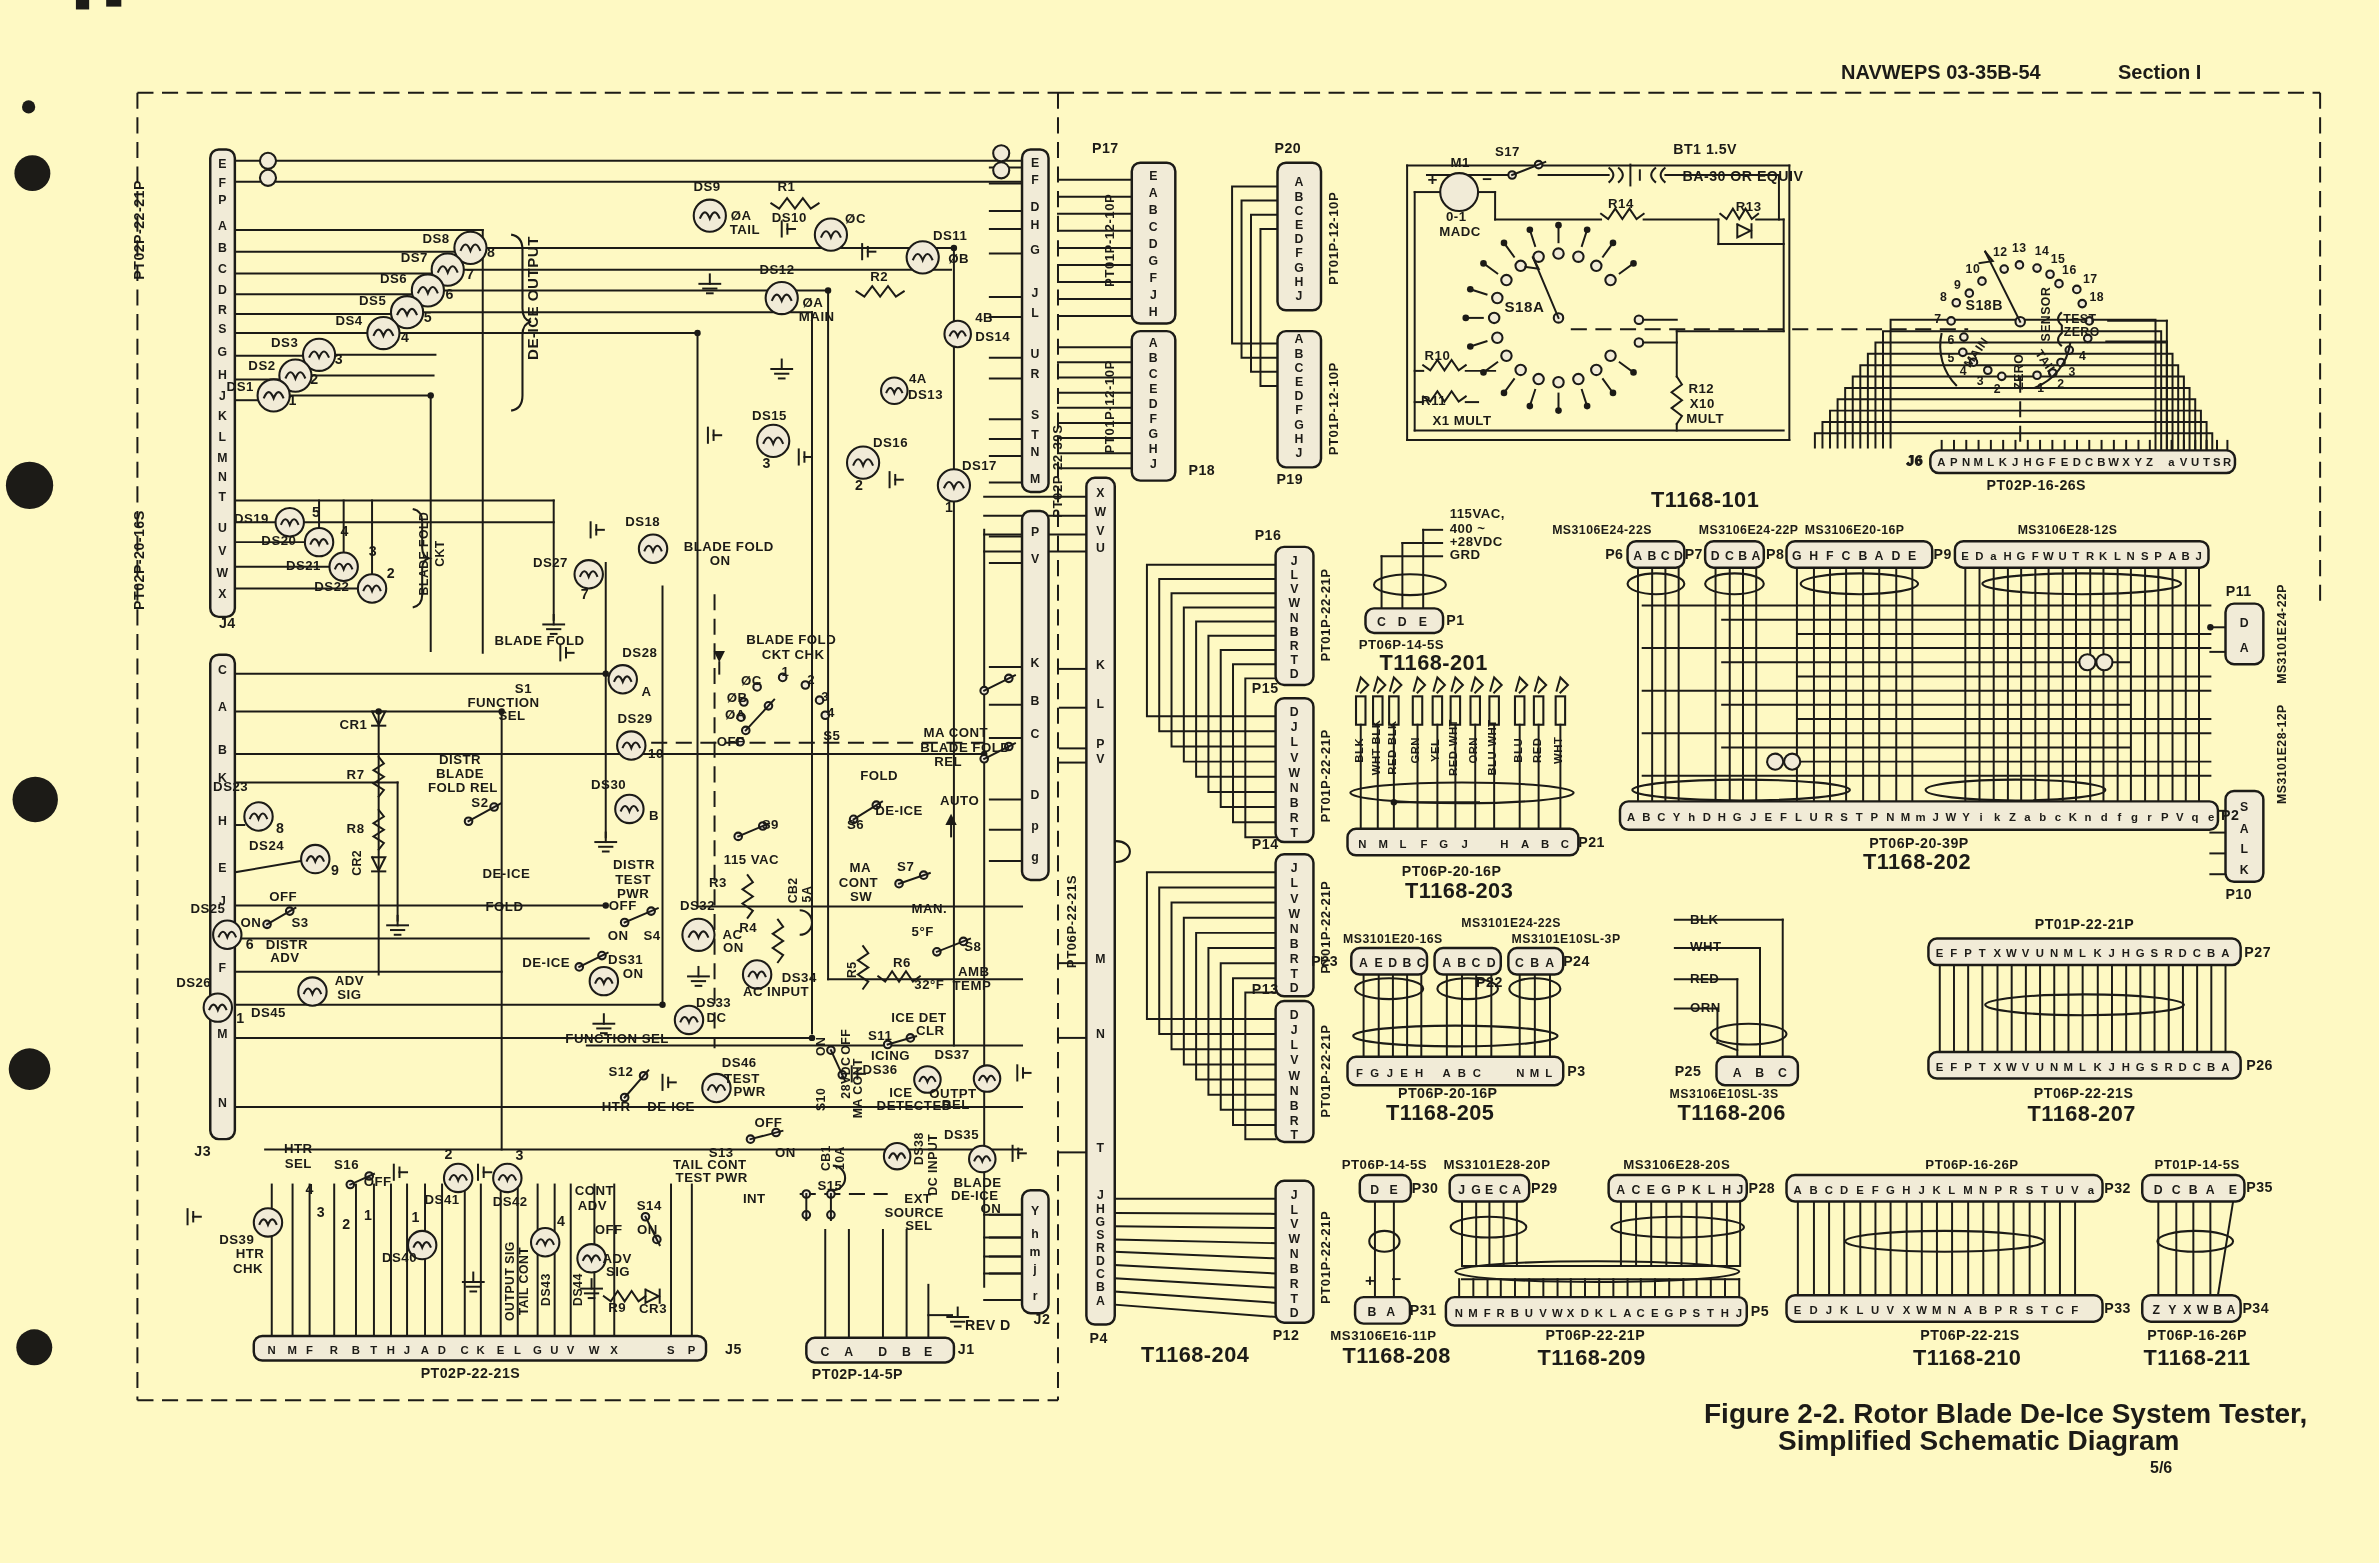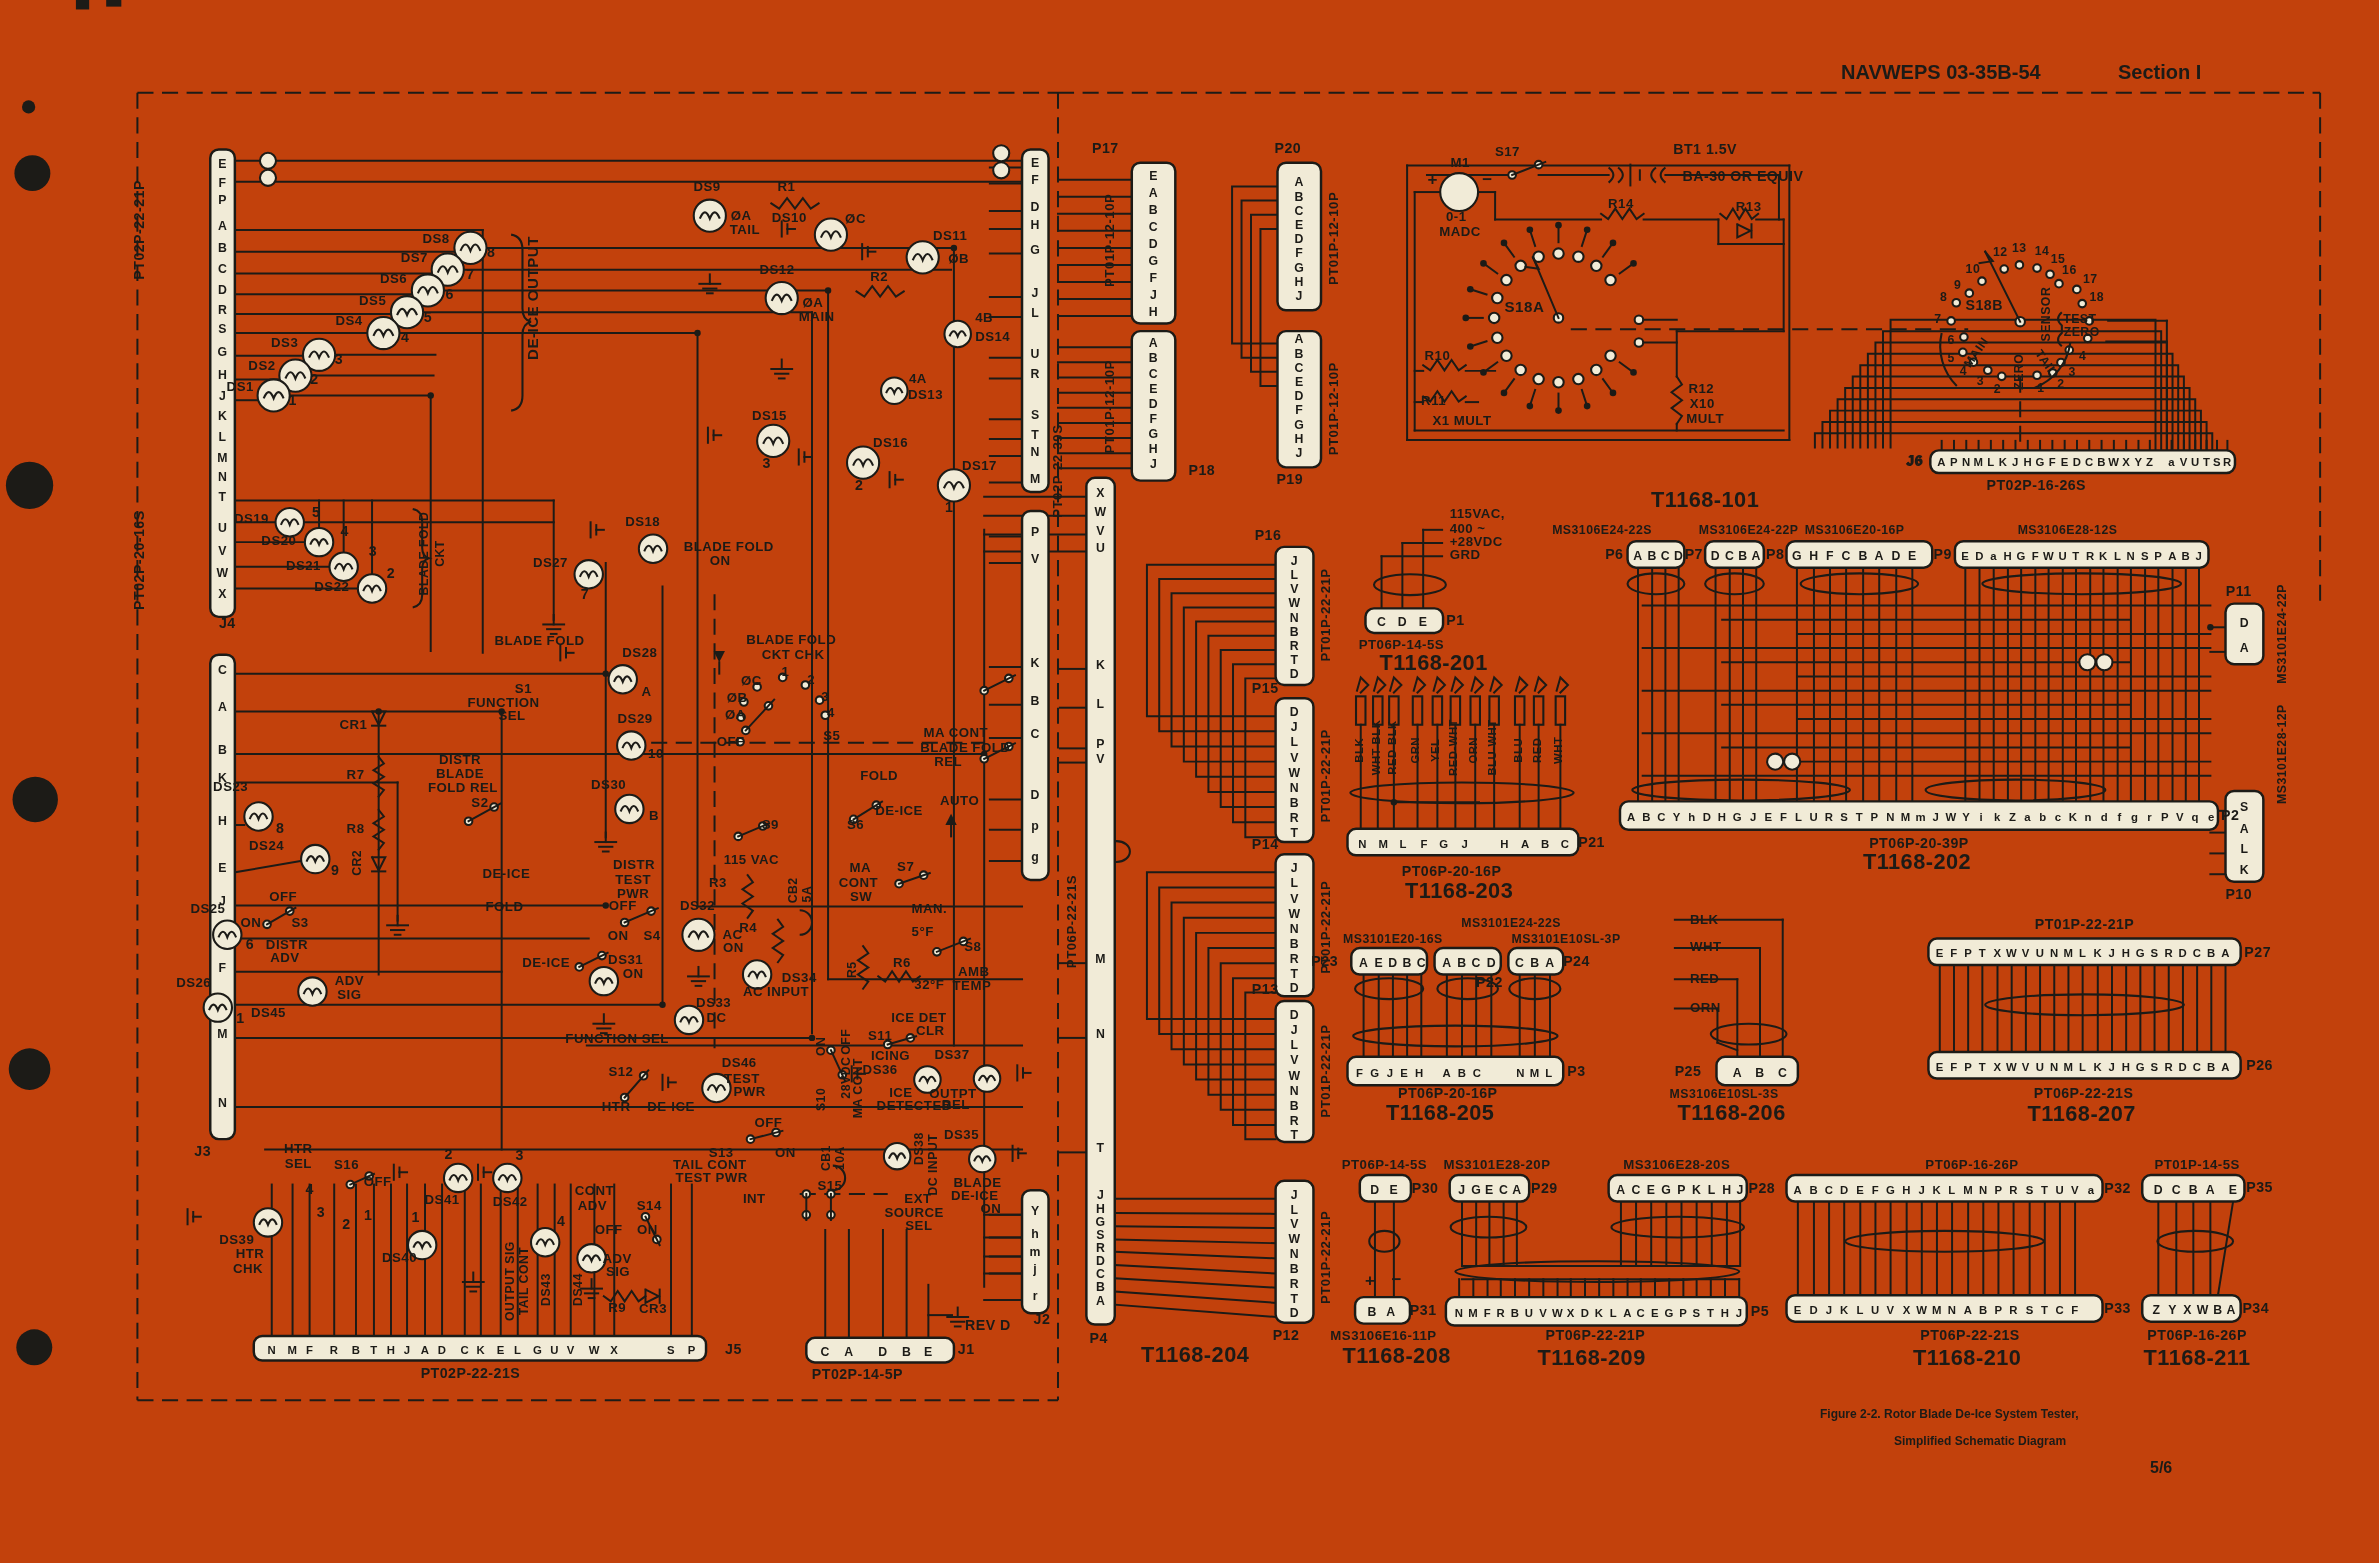--- a/index.html
+++ b/index.html
@@ -1,28 +1,28 @@
 <!DOCTYPE html>
 <html style="font-size:15px"><head>
 <meta charset="utf-8">
 <style>
   html,body{margin:0;padding:0;background:#c9c2a8;}
-  .page{position:relative;width:2379px;height:1563px;background:#c2410c;overflow:hidden;
+  .page{position:relative;width:2379px;height:1563px;background:#fef9c3;overflow:hidden;
         font-family:"Liberation Sans",sans-serif;color:#1c1b17;}
   svg{position:absolute;left:0;top:0;}
   svg text{font-family:"Liberation Sans",sans-serif;font-weight:700;fill:#1c1b17;letter-spacing:.5px;}
   .w{stroke:#1c1b17;stroke-width:2.1;fill:none;stroke-linecap:square;}
   .wd{stroke:#1c1b17;stroke-width:2.1;fill:none;stroke-dasharray:17 9;}
   .bx{fill:#f1ebd7;stroke:#1c1b17;stroke-width:2.6;}
   .sym{stroke:#1c1b17;stroke-width:2.2;fill:none;}
   .ink{fill:#1c1b17;stroke:none;}
   .opn{fill:#f1ebd7;stroke:#1c1b17;stroke-width:2.2;}
   .hdr{position:absolute;top:61px;width:100%;font-weight:700;font-size:20px;}
   .hdr .doc{position:absolute;left:1841px;} .hdr .sec{position:absolute;left:2118px;}
-  .cap{position:absolute;left:1820px;top:1401px;font-weight:700;font-size:12px;line-height:26.5px;}
+  .cap{position:absolute;left:1704px;top:1401px;font-weight:700;font-size:28px;line-height:26.5px;}
   .cap .l2{margin-left:74px;}
   .pg{position:absolute;left:2150px;top:1459px;font-weight:700;font-size:16px;}
 </style>
 </head>
 <body>
 
 <div class="page">
   <div class="hdr">
     <span class="doc">NAVWEPS 03-35B-54</span>
     <span class="sec">Section I</span>

